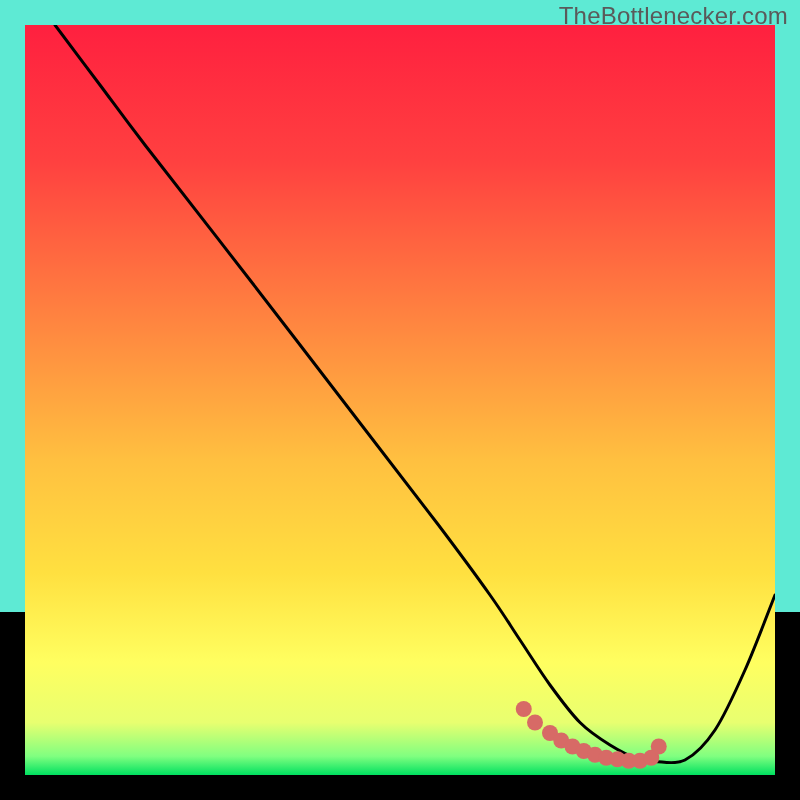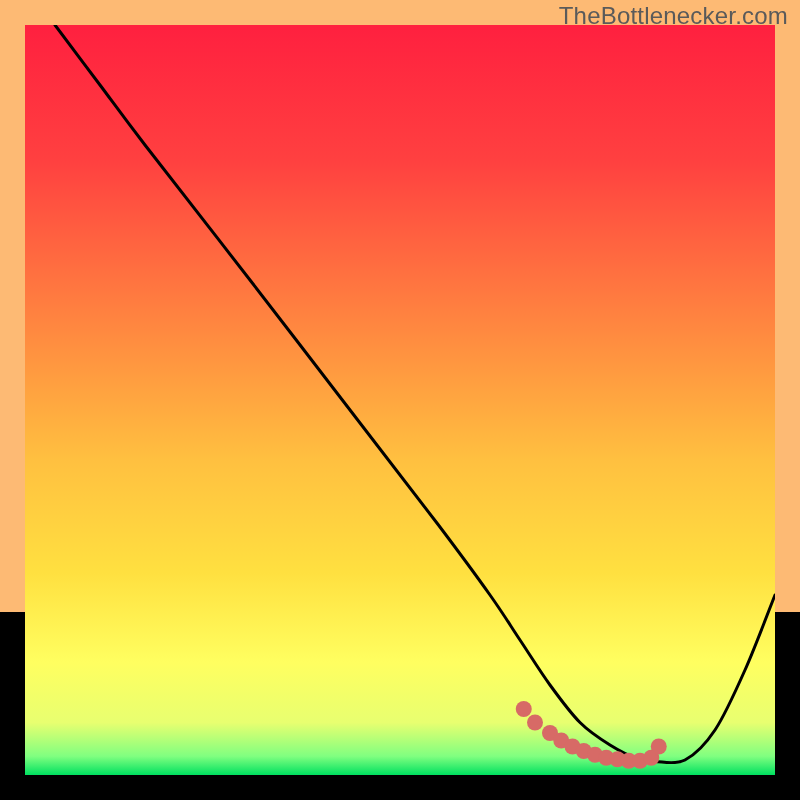--- a/index.html
+++ b/index.html
@@ -7,21 +7,21 @@
     padding: 0;
     width: 800px;
     height: 800px;
     background: #000;
     overflow: hidden;
   }
   .container {
     position: relative;
     width: 800px;
     height: 612px;
-    background: #fdba74;
+    background: #5eead4;
   }
   .watermark {
     position: absolute;
     top: 2px;
     right: 12px;
     color: #5a5a5a;
     font-family: Arial, Helvetica, sans-serif;
     font-size: 24px;
     font-weight: 400;
     letter-spacing: 0.2px;

